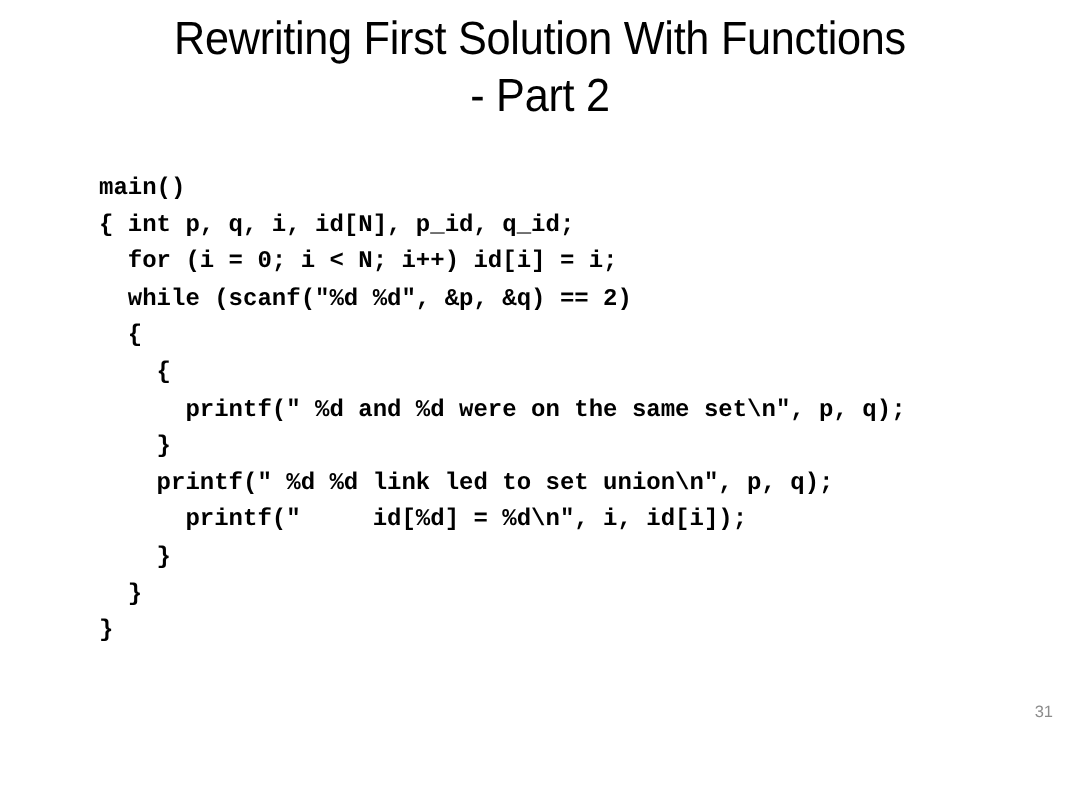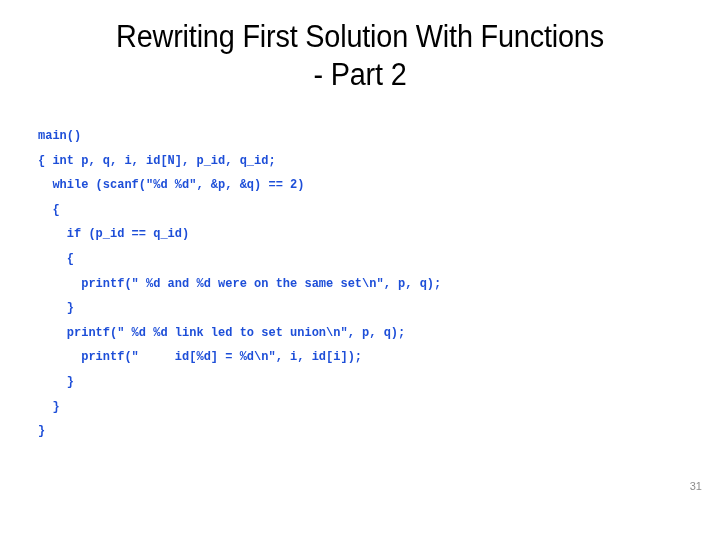--- a/index.html
+++ b/index.html
@@ -13,21 +13,21 @@
     height: 540px;
     overflow: hidden;
     font-family: "Liberation Sans", sans-serif;
     color: #000000;
     position: relative;
   }
 
   #slide {
     position: absolute;
     left: 0;
-    top: 12px;
+    top: 1px;
     width: 720px;
     height: 496px;
     background: #ffffff;
   }
 
   
   #title-block {
     position: absolute;
     left: 24px;
     top: 6px;
@@ -48,27 +48,28 @@
 
   
   #code-block {
     position: absolute;
     left: 38px;
     top: 112px;
     width: 640px;
   }
   .code-line {
     font-family: "Liberation Mono", "DejaVu Sans Mono", monospace;
-    font-size: 12px;
+    font-size: 16px;
     font-weight: bold;
     line-height: 24.6px;
     height: 24.6px;
-    color: #1d4ed8;
+    color: #000000;
     white-space: pre;
     letter-spacing: 0px;
+    margin-left: 28px;
   }
 
   
   #page-number {
     position: absolute;
     right: 18px;
     bottom: 16px;
     font-family: "Liberation Sans", sans-serif;
     font-size: 11px;
     color: #8c8c8c;
@@ -82,23 +83,23 @@
 <div id="slide" style="background: rgb(255, 255, 255);">
 
   <div id="title-block">
     <div class="title-line">Rewriting First Solution With Functions</div>
     <div class="title-line">- Part 2</div>
   </div>
 
   <div id="code-block">
       <div class="code-line">main()</div>
       <div class="code-line">{ int p, q, i, id[N], p_id, q_id;</div>
+      <div class="code-line">  for (i = 0; i &lt; N; i++) id[i] = i;</div>
       <div class="code-line">  while (scanf("%d %d", &amp;p, &amp;q) == 2)</div>
       <div class="code-line">  {</div>
-      <div class="code-line">    if (p_id == q_id)</div>
       <div class="code-line">    {</div>
       <div class="code-line">      printf(" %d and %d were on the same set\n", p, q);</div>
       <div class="code-line">    }</div>
       <div class="code-line">    printf(" %d %d link led to set union\n", p, q);</div>
       <div class="code-line">      printf("     id[%d] = %d\n", i, id[i]);</div>
       <div class="code-line">    }</div>
       <div class="code-line">  }</div>
       <div class="code-line">}</div>
     </div>
 

